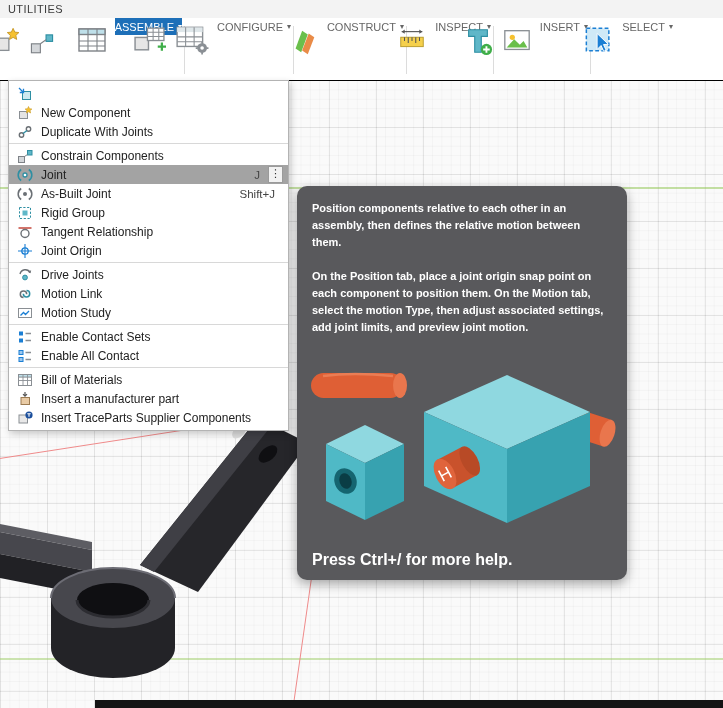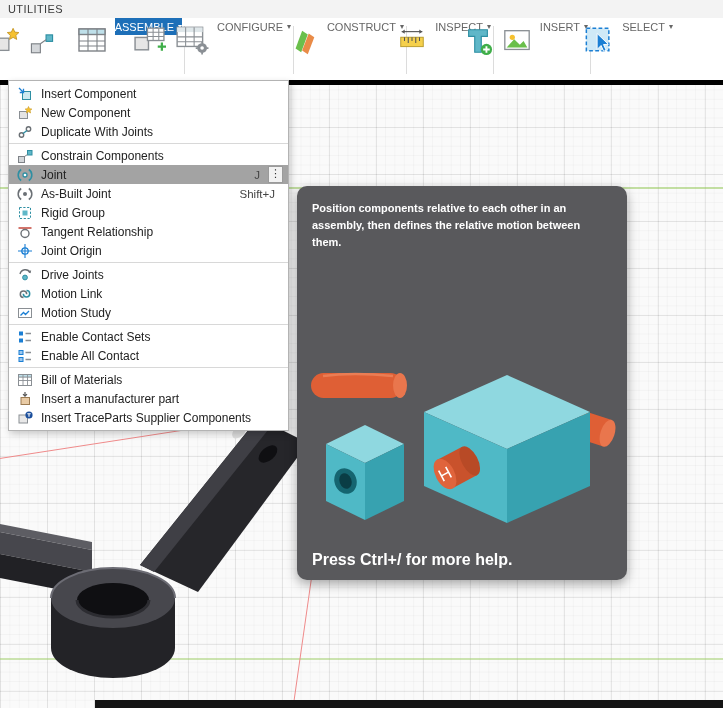--- a/index.html
+++ b/index.html
@@ -16,21 +16,21 @@
       linear-gradient(rgba(0,0,0,0.075) 1px, transparent 1px),
       linear-gradient(90deg, rgba(0,0,0,0.075) 1px, transparent 1px),
       linear-gradient(rgba(0,0,0,0.028) 1px, transparent 1px),
       linear-gradient(90deg, rgba(0,0,0,0.028) 1px, transparent 1px);
     background-size:47px 47px,47px 47px,9.4px 9.4px,9.4px 9.4px;
     z-index:0;
   }
   .viewport svg{position:absolute;top:0;left:0;}
   
   .topbar{position:absolute;top:0;left:0;width:723px;height:80px;background:#fff;
-    border-bottom:5px solid #000000;z-index:10;}
+    border-bottom:1px solid #000000;z-index:10;}
   .tabstrip{height:18px;background:#f3f3f3;display:flex;align-items:center;}
   .tab-label{font-size:11px;color:#3c3c3c;padding-left:8px;letter-spacing:.4px;}
   .groups{display:flex;align-items:stretch;height:62px;padding-left:8px;}
   .tgroup{display:flex;flex-direction:row;justify-content:flex-end;position:relative;}
   .ticons{display:flex;align-items:flex-end;gap:5px;padding:3px 6px 2px;height:40px;box-sizing:border-box;}
   .ticon{display:flex;align-items:flex-end;justify-content:center;cursor:pointer;}
   .tlabel{font-size:11px;color:#666;display:flex;align-items:center;justify-content:center;
     gap:4px;height:17px;cursor:pointer;white-space:nowrap;}
   .tlabel.active{background:#1d6fb8;color:#fff;}
   .caret{font-size:8px;line-height:1;}
@@ -237,21 +237,20 @@
 
 <div class="menu">
 
   <div class="mrow">
     <span class="micon">
         <svg viewBox="0 0 16 16">
           <rect x="5.5" y="5.5" width="8" height="8" fill="#cde9f0" stroke="#2e8fa3"></rect>
           <path d="M2 2l4.5 4.5M6.5 2.8v3.7H2.8" stroke="#1b7fd4" fill="none" stroke-width="1.3"></path>
         </svg>
       </span>
-    <span class="mlabel">Insert Component</span>
   </div>
   <div class="mrow">
     <span class="micon">
         <svg viewBox="0 0 16 16">
           <rect x="2.5" y="6.5" width="8" height="7" fill="#e4e4e4" stroke="#8a8f94"></rect>
           <path d="M11.5 1.5l1 2.2 2.4.3-1.8 1.6.5 2.4-2.1-1.2-2.1 1.2.5-2.4-1.8-1.6 2.4-.3z" fill="#f6c12f" stroke="#c79a2a" stroke-width=".6"></path>
         </svg>
       </span>
     <span class="mlabel">New Component</span>
   </div>
@@ -410,20 +409,21 @@
           <path d="M10.3 3.8h3.4M12 3.8v3" stroke="#fff" stroke-width="1.1" fill="none"></path>
         </svg>
       </span>
     <span class="mlabel">Insert TraceParts Supplier Components</span>
   </div>
 
 </div>
 
 <div class="tooltip">
   <p class="tt-p">Position components relative to each other in an assembly, then defines the relative motion between them.</p>
+  <p class="tt-p">On the Position tab, place a joint origin snap point on each component to position them. On the Motion tab, select the motion Type, then adjust associated settings, add joint limits, and preview joint motion.</p>
 
   <div class="tt-ill">
     <svg width="310" height="180" viewBox="0 0 310 180">
 
       <g>
         <rect x="4" y="11" width="92" height="25" rx="12.5" fill="#df5f35"></rect>
         <ellipse cx="93" cy="23.5" rx="7" ry="12.5" fill="#e9764d"></ellipse>
         <path d="M16 14 q30 -4 70 0" stroke="#ef8a63" stroke-width="2.5" fill="none" opacity=".7"></path>
       </g>
 

